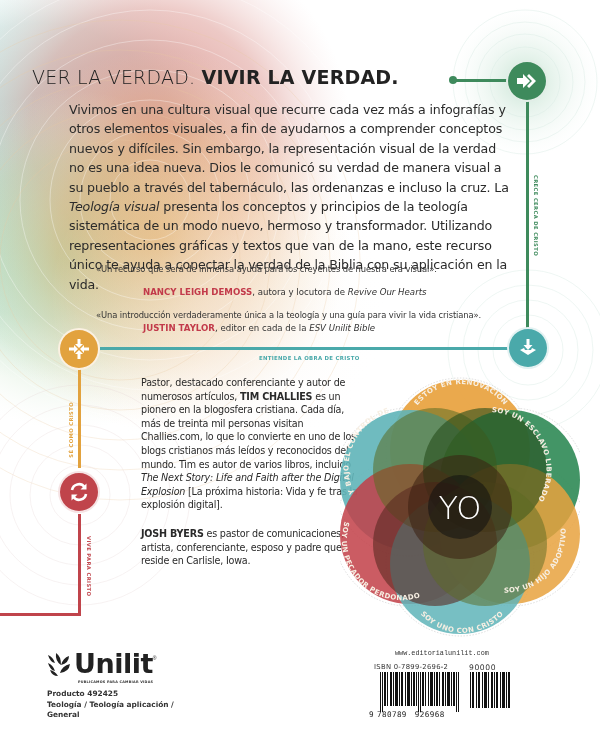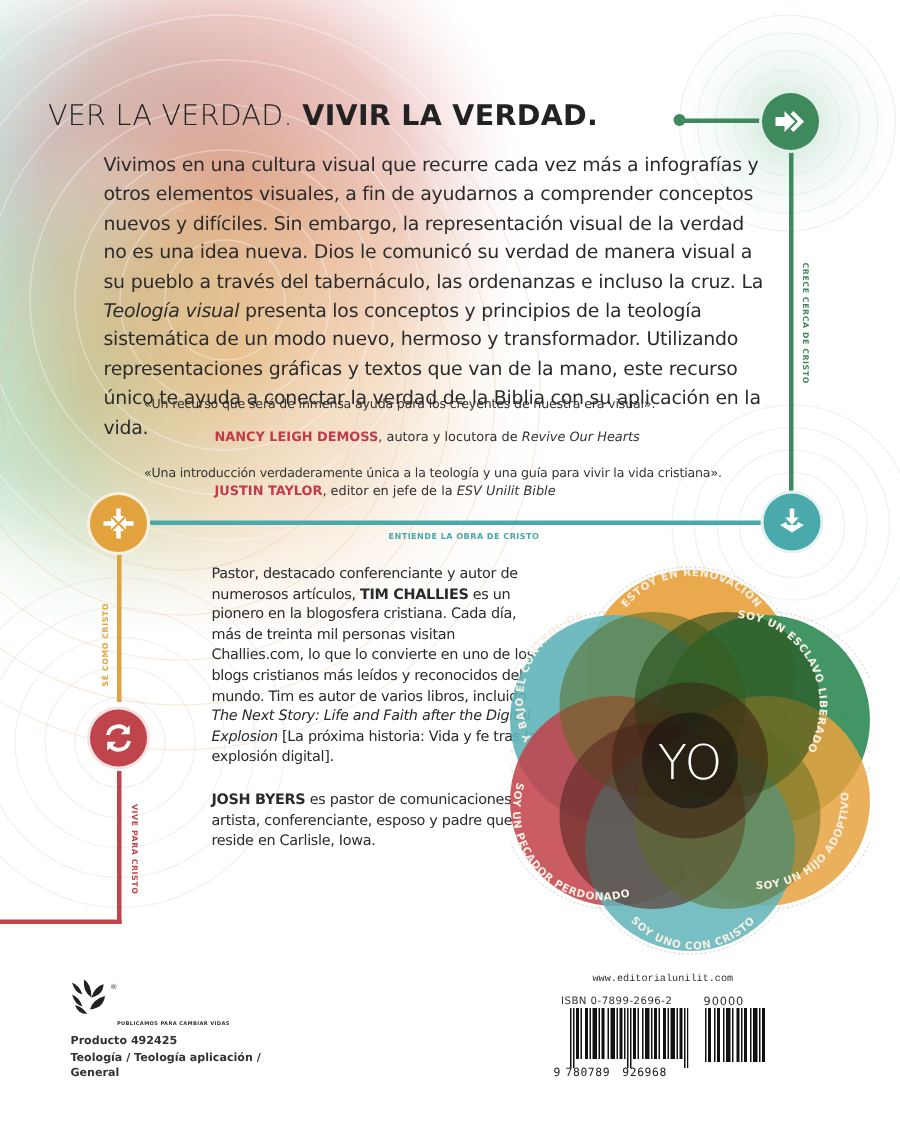--- a/index.html
+++ b/index.html
@@ -188,21 +188,21 @@
 </div>
 
 <div class="body-text"><span>Vivimos en una cultura visual que recurre cada vez más a infografías y otros elementos visuales, a fin de ayudarnos a comprender conceptos nuevos y difíciles. Sin embargo, la representación visual de la verdad no es una idea nueva. Dios le comunicó su verdad de manera visual a su pueblo a través del tabernáculo, las ordenanzas e incluso la cruz. La </span><em>Teología visual</em><span> presenta los conceptos y principios de la teología sistemática de un modo nuevo, hermoso y transformador. Utilizando representaciones gráficas y textos que van de la mano, este recurso único te ayuda a conectar la verdad de la Biblia con su aplicación en la vida.</span></div>
 
 <div class="quote" style="left:96px; top:264px;">«Un recurso que será de inmensa ayuda para los creyentes de nuestra era visual».</div>
 <div class="attrib" style="left:143px; top:277px;margin-top:10px;">
   <span class="name">NANCY LEIGH DEMOSS</span><span>, autora y locutora de </span><em>Revive Our Hearts</em>
 </div>
 <div class="quote" style="left:96px; top:310px;">«Una introducción verdaderamente única a la teología y una guía para vivir la vida cristiana».</div>
 <div class="attrib" style="left:143px; top:323px;">
-  <span class="name">JUSTIN TAYLOR</span><span>, editor en jefe de la </span><em>ESV Unilit Bible</em>
+  <span class="name">JUSTIN TAYLOR</span><span>, editor en cada de la </span><em>ESV Unilit Bible</em>
 </div>
 
 <div class="bio"><span>Pastor, destacado conferenciante y autor de numerosos artículos, </span><b>TIM CHALLIES</b><span> es un pionero en la blogosfera cristiana. Cada día, más de treinta mil personas visitan Challies.com, lo que lo convierte en uno de los blogs cristianos más leídos y reconocidos del mundo. Tim es autor de varios libros, incluido </span><em>The Next Story: Life and Faith after the Digital Explosion</em><span> [La próxima historia: Vida y fe tras la explosión digital].</span></div>
 <div class="bio bio2"><b>JOSH BYERS</b><span> es pastor de comunicaciones, artista, conferenciante, esposo y padre que reside en Carlisle, Iowa.</span></div>
 
 <div class="venn">
   <svg width="240" height="265" viewBox="0 0 240 265" xmlns="http://www.w3.org/2000/svg">
     <defs>
       <path id="arcTop" d="M 72 42 A 55 55 0 0 1 170 42"></path>
       <path id="arcTopLeft" d="M 14 120 A 58 58 0 0 1 50 40"></path>
@@ -241,20 +241,21 @@
       <text><textPath href="#arcBotRight" startOffset="50%" text-anchor="middle">SOY UN HIJO ADOPTIVO</textPath></text>
       <text><textPath href="#arcBottom" startOffset="50%" text-anchor="middle">SOY UNO CON CRISTO</textPath></text>
     </g>
   </svg>
 </div>
 
 <div class="logo">
   <svg width="28" height="26" viewBox="0 0 28 26">
     <path d="M2 4 q5 2 7 8 q-5 -1 -7 -8z M2 12 q5 2 7 8 q-5 -1 -7 -8z M10 2 q5 3 5 12 q-6 -4 -5 -12z M15 14 q2 -7 8 -9 q0 7 -8 9z M14 22 q2 -7 10 -9 q-1 8 -10 9z M4 19 q5 1 8 6 q-6 0 -8 -6z" fill="#222"></path>
   </svg>
+  <span class="logo-word">Unilit</span>
   <span style="font-size:5px; color:#222; align-self:flex-start; margin-top:4px;">®</span>
   <span class="logo-tag">PUBLICAMOS PARA CAMBIAR VIDAS</span>
 </div>
 <div class="product">
   <div>Producto 492425</div>
   <div>Teología / Teología aplicación /</div>
   <div>General</div>
 </div>
 
 <div class="website">www.editorialunilit.com</div>

